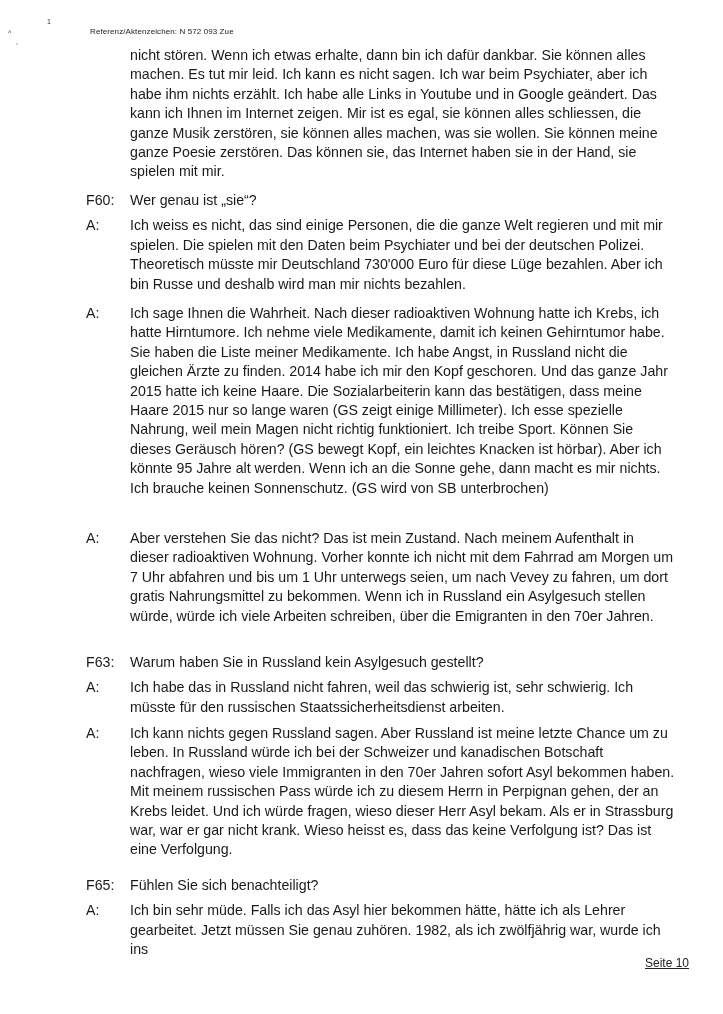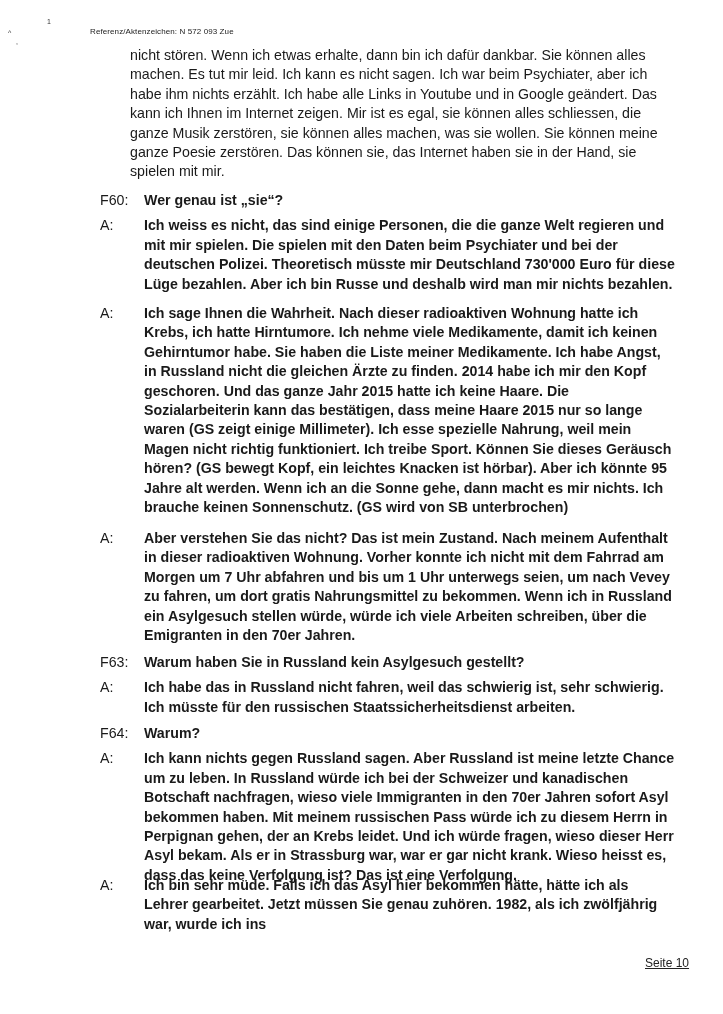--- a/index.html
+++ b/index.html
@@ -41,30 +41,28 @@
     .qa {
       position: absolute;
       left: 86px;
       width: 590px;
       font-size: 14.2px;
       line-height: 19.4px;
     }
     .row {
       display: flex;
       margin-bottom: 6px;
-      margin-left: 14px;
     }
     .label {
       width: 44px;
       flex: 0 0 44px;
     }
     .text {
       flex: 1;
       width: 546px;
-      font-weight: bold;
     }
     .footer-page {
       position: absolute;
       left: 645px;
       top: 956px;
       font-size: 12px;
       color: #222;
       text-decoration: underline;
     }
     .scan-mark {
@@ -117,30 +115,30 @@
       <span class="text">Warum haben Sie in Russland kein Asylgesuch gestellt?</span>
     </div>
     <div class="row">
       <span class="label">A:</span>
       <span class="text">Ich habe das in Russland nicht fahren, weil das schwierig ist, sehr schwierig. Ich müsste für den russischen Staatssicherheitsdienst arbeiten.</span>
     </div>
   </div>
 
   <div class="qa" style="top:724px;">
     <div class="row">
-      <span class="label">F64:</span>
-      <span class="text">Warum?</span>
-    </div>
-    <div class="row">
       <span class="label">A:</span>
       <span class="text">Ich kann nichts gegen Russland sagen. Aber Russland ist meine letzte Chance um zu leben. In Russland würde ich bei der Schweizer und kanadischen Botschaft nachfragen, wieso viele Immigranten in den 70er Jahren sofort Asyl bekommen haben. Mit meinem russischen Pass würde ich zu diesem Herrn in Perpignan gehen, der an Krebs leidet. Und ich würde fragen, wieso dieser Herr Asyl bekam. Als er in Strassburg war, war er gar nicht krank. Wieso heisst es, dass das keine Verfolgung ist? Das ist eine Verfolgung.</span>
     </div>
   </div>
 
   <div class="qa" style="top:876px;">
+    <div class="row">
+      <span class="label">F65:</span>
+      <span class="text">Fühlen Sie sich benachteiligt?</span>
+    </div>
     <div class="row">
       <span class="label">A:</span>
       <span class="text">Ich bin sehr müde. Falls ich das Asyl hier bekommen hätte, hätte ich als Lehrer gearbeitet. Jetzt müssen Sie genau zuhören. 1982, als ich zwölfjährig war, wurde ich ins</span>
     </div>
   </div>
 
   <div class="footer-page">Seite 10</div>
 </div>
 
 </body></html>

